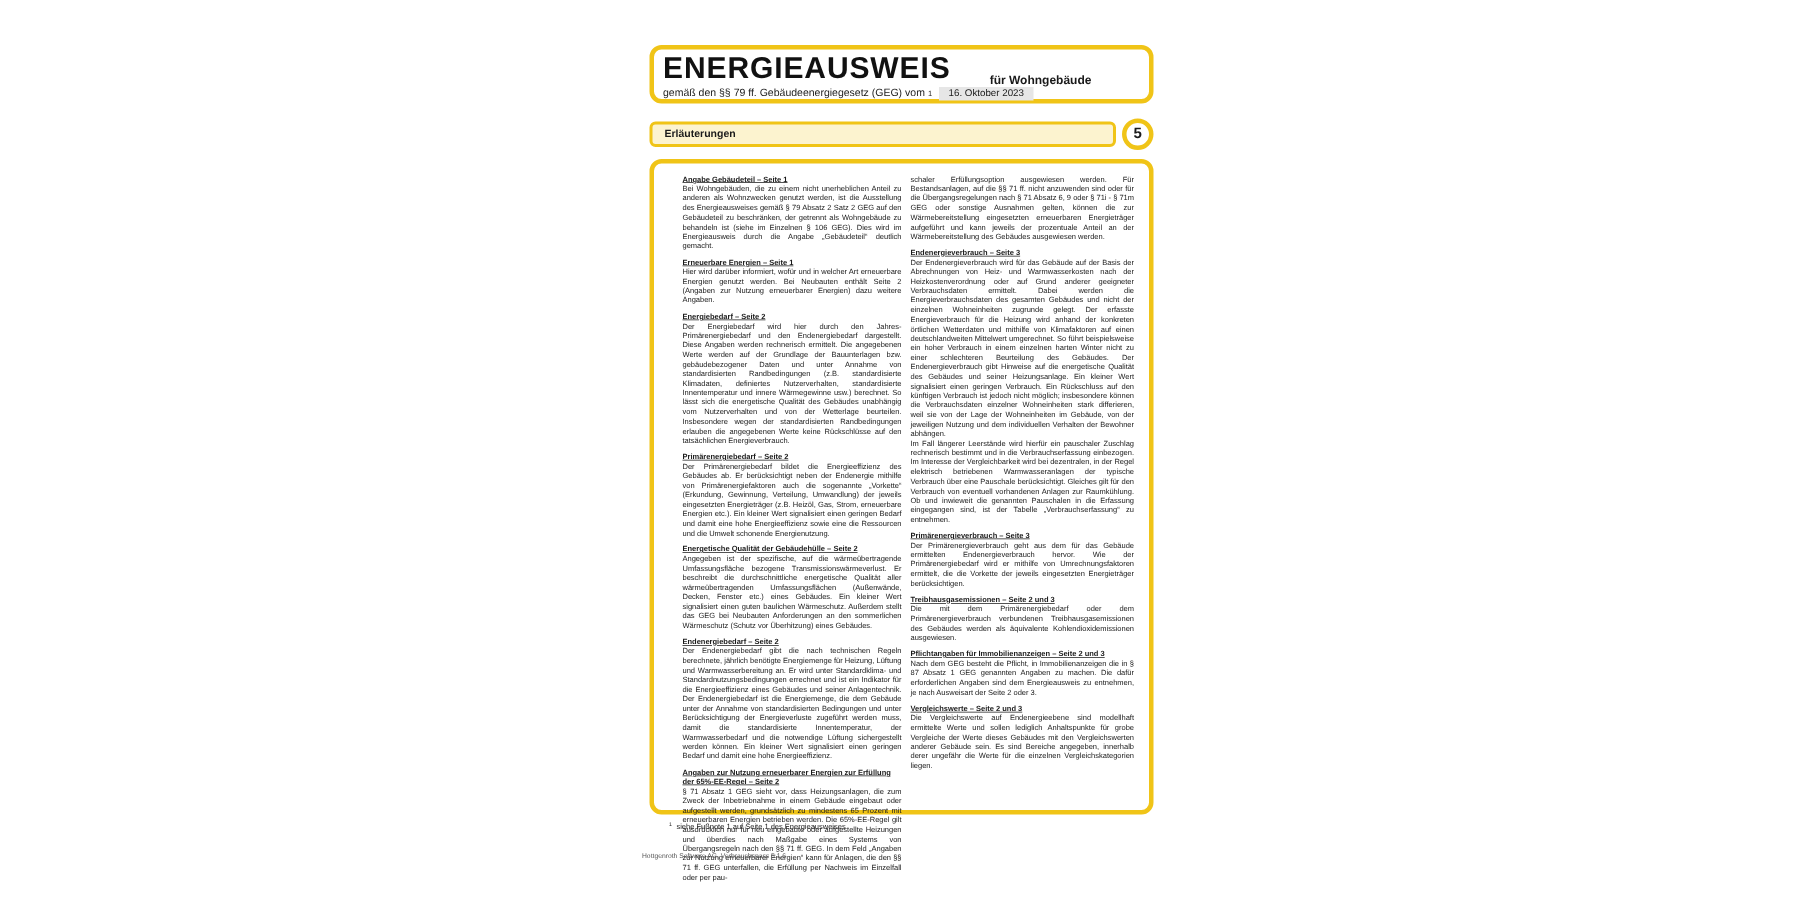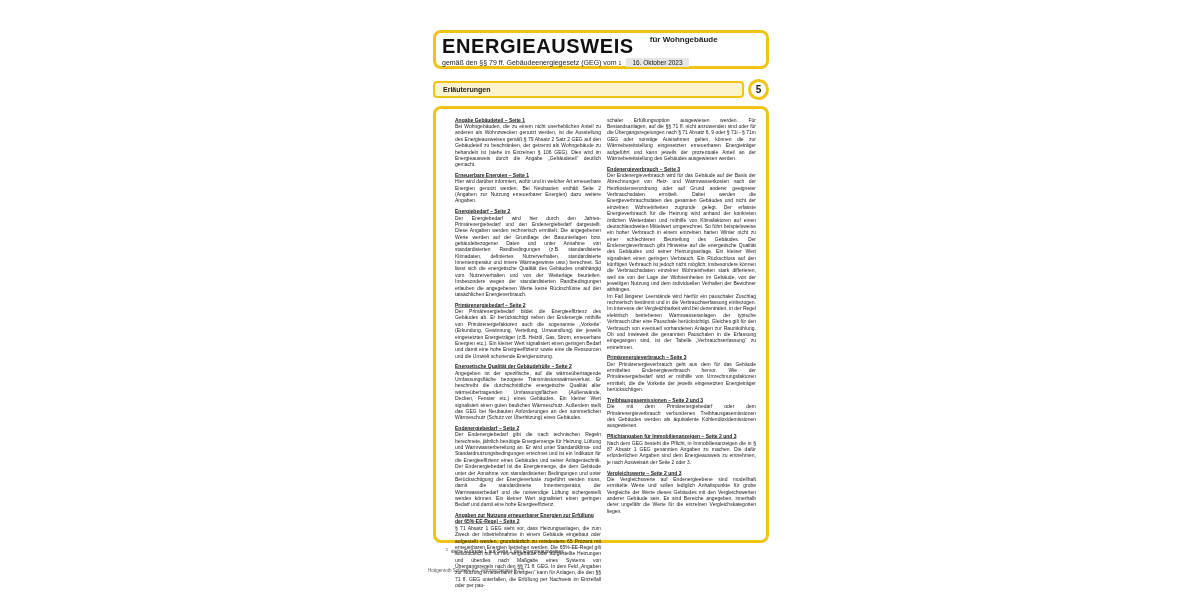--- a/index.html
+++ b/index.html
@@ -6,21 +6,21 @@
   html, body { width: 1200px; height: 600px; overflow: hidden; background: #ffffff; }
   body { font-family: "Liberation Sans", sans-serif; color: #1a1a1a; }
   .page { position: relative; width: 1200px; height: 600px; background: #ffffff; }
 
   
   .header-box {
     position: absolute; left: 433px; top: 30px; width: 336px; height: 39px;
     border: 3px solid #f0c417; border-radius: 8px; background: #ffffff;
     padding: 2px 6px 2px 6px;
   }
-  .title-row { display: flex; align-items: flex-start; gap: 16px; }
+  .title-row { display: flex; align-items: flex-end; gap: 26px; }
   .title {
     font-size: 20px; font-weight: bold; letter-spacing: 0.6px; color: #111;
     white-space: nowrap;
   }
   .title-sub { font-size: 8px; font-weight: bold; white-space: nowrap; }
   .law-row { display: flex; align-items: center; font-size: 7px; margin-top: 0px; white-space: nowrap; }
   .law-row sup { font-size: 5px; margin-left: 2px; }
   .date-chip {
     display: inline-block; background: #e6e6e6; margin-left: 5px;
     padding: 1px 6px; min-width: 60px; text-align: center; font-size: 6.5px;

